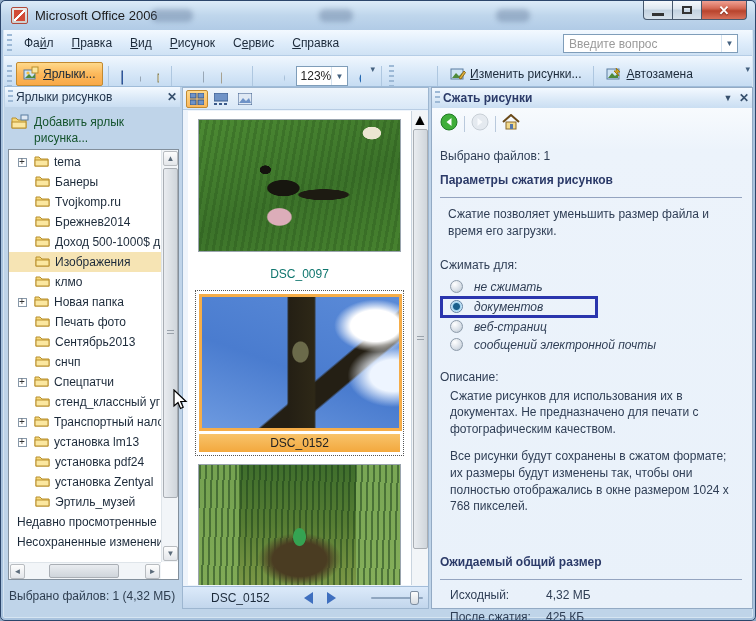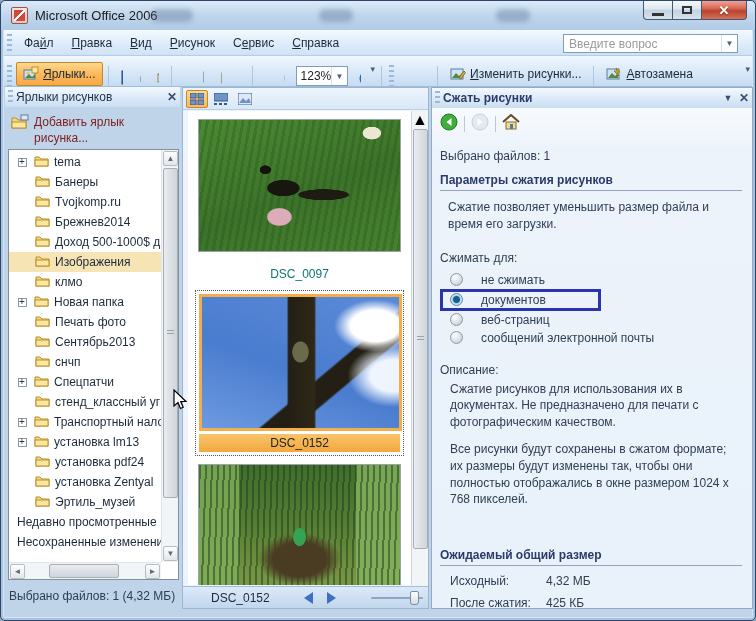--- a/index.html
+++ b/index.html
@@ -65,21 +65,21 @@
     background:#eef4fb; border:1px solid #9db6d0; }
   .right-panel { position:absolute; left:430px; top:86px; width:322px; height:522px;
     background:linear-gradient(#fdfeff,#ecf3fb 12%, #e9f1fa); border:1px solid #93aac4; }
   .panel-header { height:20px; display:flex; align-items:center;
     background:linear-gradient(#f3f9ff,#d9e8f7 60%, #cadef2); font-size:12px; color:#21344c; }
   .panel-header .title { flex:1; }
   .hdr-x { width:16px; text-align:center; color:#37506d; font-size:12px; font-weight:bold; cursor:default; }
   .hdr-caret { width:16px; text-align:center; color:#37506d; font-size:9px; }
   
   .add-link { display:flex; gap:5px; padding:7px 2px 5px 6px; }
-  .add-link .txt { font-size:12px; color:#7f1d1d; line-height:1.35; }
+  .add-link .txt { font-size:12px; color:#14532d; line-height:1.35; }
   .treebox { position:absolute; left:3px; right:1px; top:62px; bottom:29px;
     background:#fff; border:1px solid #828f9c; }
   .tree-rows { position:absolute; left:0; top:2px; right:17px; bottom:17px; overflow:hidden; }
   .tree-row { height:20px; display:flex; align-items:center; font-size:12px; color:#1c2a3a; white-space:nowrap; }
   .tree-row.selected { background:#f6e4b4; }
   .tree-row .expander { width:9px; height:9px; border:1px solid #8899aa; background:#fff;
     margin-left:9px; position:relative; flex:0 0 auto; }
   .tree-row .expander::before { content:"+"; position:absolute; left:0px; top:-3px; font-size:10px; color:#333; }
   .tree-row .exp-space { width:10px; margin-left:9px; flex:0 0 auto; }
   .tree-row .ficon { margin:0 5px 0 7px; flex:0 0 auto; }
@@ -120,25 +120,25 @@
   .nav-next { border-left:9px solid #3f6fbf; }
   .slider { position:relative; width:52px; height:14px; margin-left:28px; }
   .slider .track { position:absolute; left:0; right:0; top:6px; height:2px; background:#8fa6c0; border-radius:1px; }
   .slider .thumb { position:absolute; right:4px; top:0; width:9px; height:14px;
     background:linear-gradient(#fdfdfd,#d8dde2); border:1px solid #7d8da0; border-radius:2px 2px 3px 3px; }
   
   .rp-nav { display:flex; align-items:center; gap:6px; padding:5px 8px 4px; }
   .nav-sep { width:1px; height:16px; background:#b9c9dc; }
   .rp-body { padding:4px 10px 0 8px; font-size:12px; color:#2f3e55; }
   .rp-line { margin:6px 0 10px; }
-  .rp-heading { font-weight:bold; color:#2b3a68; font-size:12px; padding-bottom:3px;
+  .rp-heading { font-weight:bold; color:#2b3a68; font-size:12px; padding-bottom:10px;
     border-bottom:1px solid #94a4c0; margin-bottom:8px; }
   .rp-para { line-height:1.4; margin-bottom:10px; }
   .group-label { margin:18px 0 6px; }
-  .radio-row { display:flex; align-items:center; gap:18px; padding:2px 0 2px 10px; }
+  .radio-row { display:flex; align-items:center; gap:11px; padding:2px 0 2px 10px;font-style:italic; }
   .radio { width:13px; height:13px; border-radius:50%; flex:0 0 auto;
     background:radial-gradient(circle at 35% 30%, #ffffff, #d7dee6 60%, #aebbc8); border:1px solid #8d9baa; }
   .radio.on { background:radial-gradient(circle at 50% 50%, #1a5f8c 0 3px, #9fd2ef 4px, #e8f2fa 6px); border-color:#5f83a5; }
   .radio-row.boxed { border:3px solid #2a35ad; padding:1px 52px 1px 7px; margin-left:0px; width:fit-content; }
   .desc-label { margin:16px 0 4px; }
   .desc-ind { padding-left:10px; }
   .size-block { margin-top:40px; }
   .size-line { display:flex; padding-left:10px; margin-bottom:8px;align-items:center; }
   .size-line .lbl { width:96px; }
   

